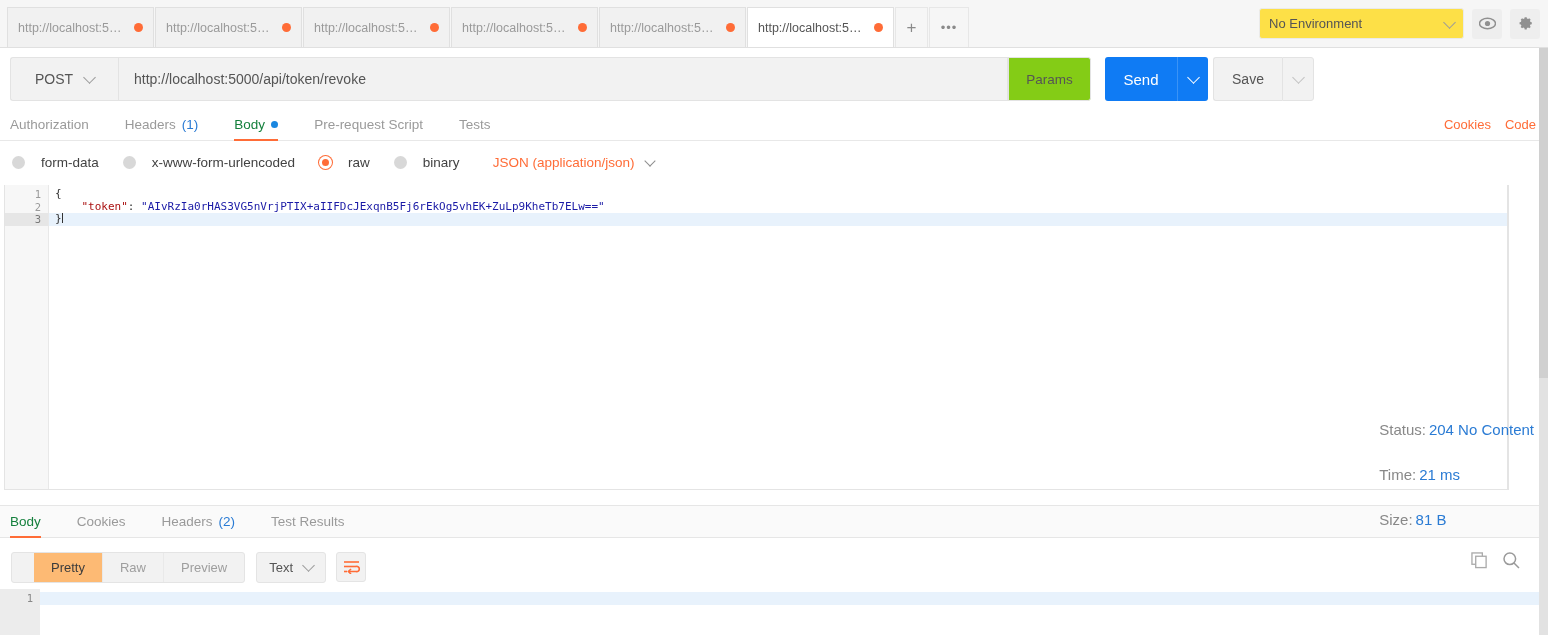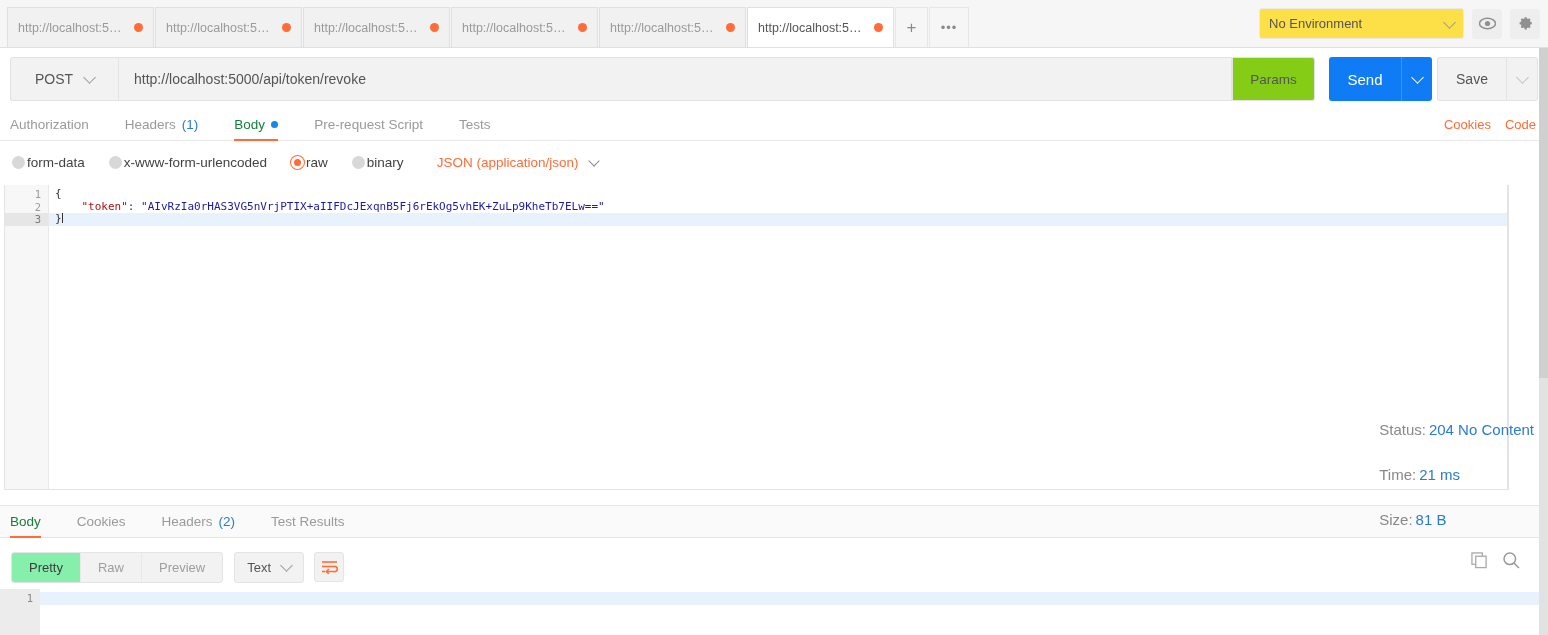--- a/index.html
+++ b/index.html
@@ -66,21 +66,21 @@
     width:9px;height:9px;border-right:1.6px solid #9a9a9a;border-bottom:1.6px solid #9a9a9a;
     transform:rotate(45deg); margin-bottom:3px;
   }
   .icon-btn {
     width:30px;height:30px;background:#eeeeee;border-radius:3px;
     display:flex;align-items:center;justify-content:center;cursor:pointer;
   }
 
   
   .urlbar {
-    position:absolute; top:56px; left:10px; width:1528px; height:46px;
+    position:absolute; top:56px; left:10px; width:1304px; height:46px;
     display:flex; align-items:center;
   }
   .method-box {
     width:108px;height:44px;background:#f2f2f2;border:1px solid #e3e3e3;
     border-right:none; border-radius:3px 0 0 3px;
     display:flex;align-items:center;justify-content:center;gap:12px;
     font-size:14px;color:#555;cursor:pointer;
   }
   .url-input {
     flex:1;height:44px;background:#f2f2f2;border:1px solid #e3e3e3;
@@ -135,21 +135,21 @@
     position:absolute;right:12px;bottom:8px;display:flex;gap:14px;
     font-size:13px;color:#ff6c37;
   }
   .rt-right span{cursor:pointer;}
 
   
   .bodytype {
     position:absolute; top:148px; left:12px; width:1520px; height:28px;
     display:flex; align-items:center;
   }
-  .radio-item{display:flex;align-items:center;gap:2px;margin-right:24px;cursor:pointer;}
+  .radio-item{display:flex;align-items:center;gap:16px;margin-right:24px;cursor:pointer;}
   .radio {
     width:13px;height:13px;border-radius:50%;background:#d8d8d8;
   }
   .radio.checked{background:#ff6c37;box-shadow:inset 0 0 0 3px #fff, 0 0 0 1px #ff6c37;}
   .radio-label{font-size:13.5px;color:#424242;}
   .json-type{
     display:flex;align-items:center;gap:12px;margin-left:9px;cursor:pointer;
     font-size:13.5px;color:#ff6c37;
   }
   .json-type .chev{border-color:#8e8e8e;width:8px;height:8px;}
@@ -198,21 +198,21 @@
   }
   .seg {
     display:flex; height:31px; background:#f2f2f2;
     border:1px solid #e4e4e4; border-radius:3px; overflow:hidden;
   }
   .seg div{
     padding:0 17px; display:flex;align-items:center;font-size:13px;color:#9e9e9e;cursor:pointer;
     border-right:1px solid #e9e9e9;
   }
   .seg div:last-child{border-right:none;}
-  .seg div.active{background:#86efac;color:#3c3c3c;}
+  .seg div.active{background:#fdba74;color:#3c3c3c;margin-left:22px;}
   .fmt-sel {
     margin-left:11px;height:31px;background:#f2f2f2;border:1px solid #e4e4e4;border-radius:3px;
     display:flex;align-items:center;gap:11px;padding:0 12px;font-size:13px;color:#555;cursor:pointer;
   }
   .wrap-btn {
     margin-left:10px;width:30px;height:30px;background:#f2f2f2;border:1px solid #e4e4e4;
     border-radius:3px;display:flex;align-items:center;justify-content:center;cursor:pointer;
   }
   .resp-right{position:absolute;right:28px;top:551px;display:flex;gap:14px;align-items:center;}
 

